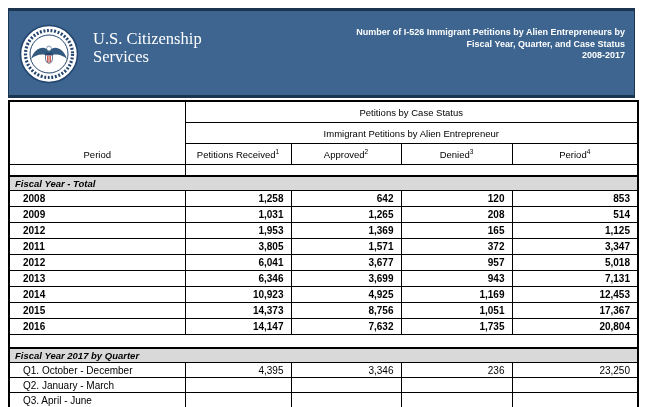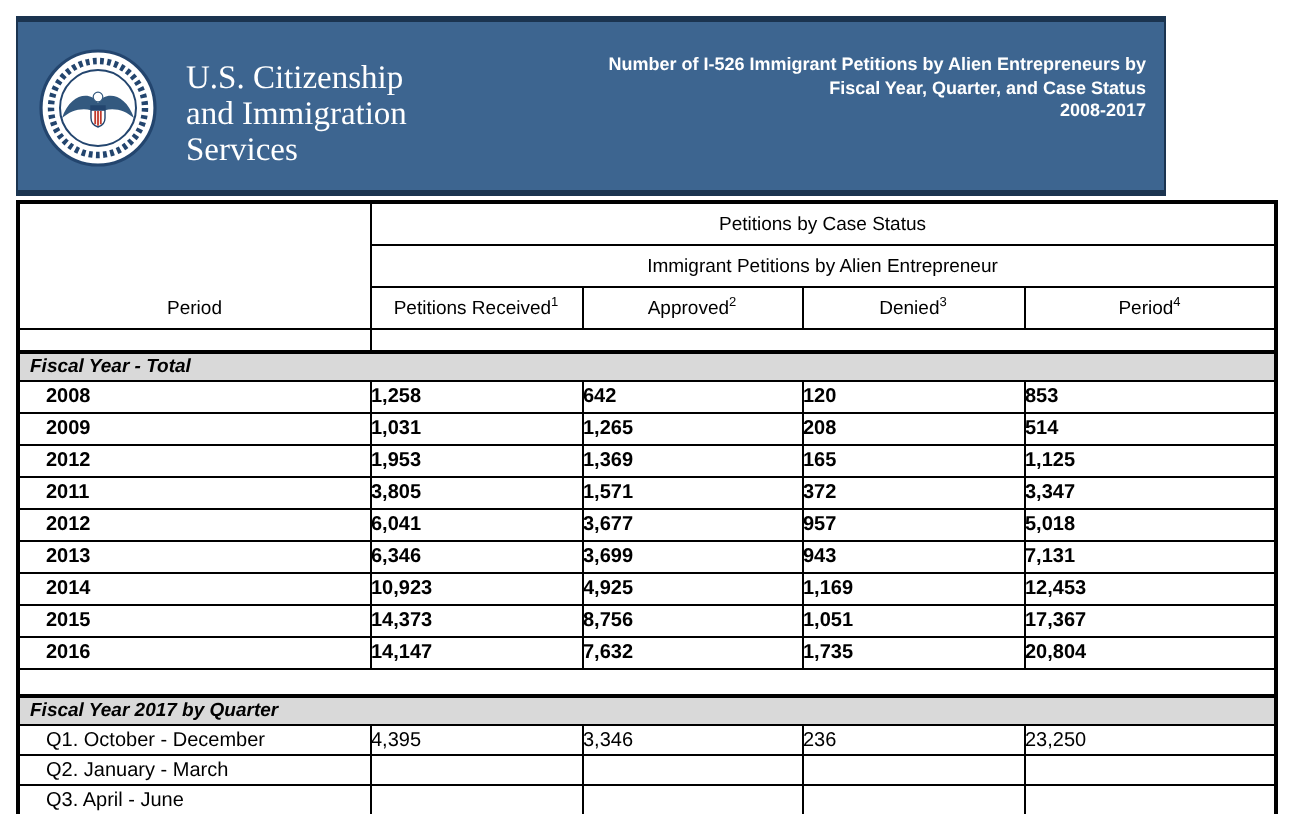--- a/index.html
+++ b/index.html
@@ -1,20 +1,20 @@
 <!DOCTYPE html>
 <html style="--header_bg: #3d6590; --header_border: #1b3450; --section_row_bg: #d9d9d9; --title_text: #ffffff;"><head>
 <meta charset="utf-8">
 <style>
   html,body{margin:0;padding:0;background:#fff;}
   .page{position:relative;width:650px;height:407px;background:#fff;overflow:hidden;
         font-family:"Liberation Sans", sans-serif;color:#000;}
 
   
-  .banner{position:absolute;left:8px;top:8px;width:575px;height:90px;box-sizing:border-box;
+  .banner{position:absolute;left:8px;top:8px;width:627px;height:90px;box-sizing:border-box;
           background:var(--header_bg,#3d6590);
           border:1px solid var(--header_border,#1b3450);
           border-top:3px solid var(--header_border,#1b3450);
           border-bottom:3px solid var(--header_border,#1b3450);}
   .seal{position:absolute;left:10px;top:13px;width:60px;height:60px;}
   .agency{position:absolute;left:84px;top:19px;color:#fff;
           font-family:"Liberation Serif", serif;font-size:16.5px;line-height:18px;}
   .rtitle{position:absolute;right:9px;top:16px;text-align:right;color:var(--title_text,#fff);
           font-size:9px;font-weight:bold;line-height:11.5px;}
 
@@ -30,41 +30,40 @@
   tr.colhead sup{font-size:6.5px;}
 
   tr.spacer1 td{height:10px;}
   tr.spacer2 td{height:12px;}
   tr.secbar td{height:13px;background:var(--section_row_bg,#d9d9d9);
                border-top:2px solid #000;font-weight:bold;font-style:italic;
                font-size:9.5px;padding-left:5px;text-align:left;}
   tr.drow td{height:15px;font-weight:bold;}
   tr.qrow td{height:14px;}
   td.plabel{text-align:left;padding-left:13px;}
-  td.num{text-align:left;padding-right:7px;}
+  td.num{text-align:right;padding-right:7px;}
 </style>
 </head>
 <body>
 
 <div class="page">
 
   <div class="banner">
     <svg class="seal" viewBox="0 0 60 60">
       <circle cx="30" cy="30" r="28.5" fill="#ffffff" stroke="#23456e" stroke-width="1.6"></circle>
       <circle cx="30" cy="30" r="23.5" fill="none" stroke="#23456e" stroke-width="3.2" stroke-dasharray="1.9 1.7"></circle>
       <circle cx="30" cy="30" r="19" fill="#ffffff" stroke="#23456e" stroke-width="1"></circle>
       <path d="M12,35 C16,23 26,21 30,27.5 C34,21 44,23 48,35 C43,30.5 36,29 30,32.5 C24,29 17,30.5 12,35 Z" fill="#33597f"></path>
       <circle cx="30" cy="24.5" r="2.4" fill="#ffffff" stroke="#33597f" stroke-width="0.6"></circle>
       <path d="M26.5,29 h7 v6 q0,3.5 -3.5,4.5 q-3.5,-1 -3.5,-4.5 Z" fill="#ffffff" stroke="#23456e" stroke-width="0.7"></path>
       <rect x="26.5" y="29" width="7" height="2.4" fill="#23456e"></rect>
       <path d="M28.6,31.5 v6.6 M30,31.5 v7.4 M31.4,31.5 v6.6" stroke="#c0392b" stroke-width="0.9" fill="none"></path>
     </svg>
     <div class="agency">
       <div>U.S. Citizenship</div>
-      <div>and Immigration</div>
       <div>Services</div>
     </div>
     <div class="rtitle">
       <div>Number of I-526 Immigrant Petitions by Alien Entrepreneurs by</div>
       <div>Fiscal Year, Quarter, and Case Status</div>
       <div>2008-2017</div>
     </div>
   </div>
 
   <table class="data">

